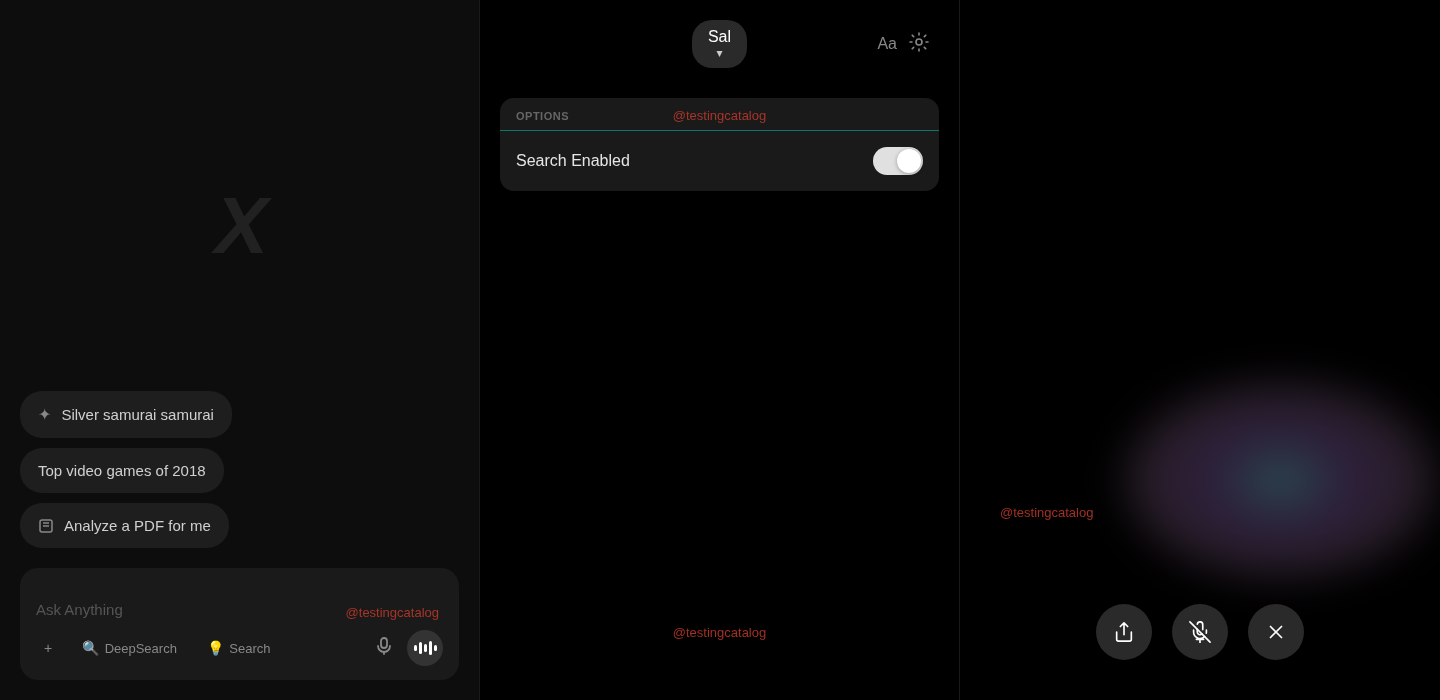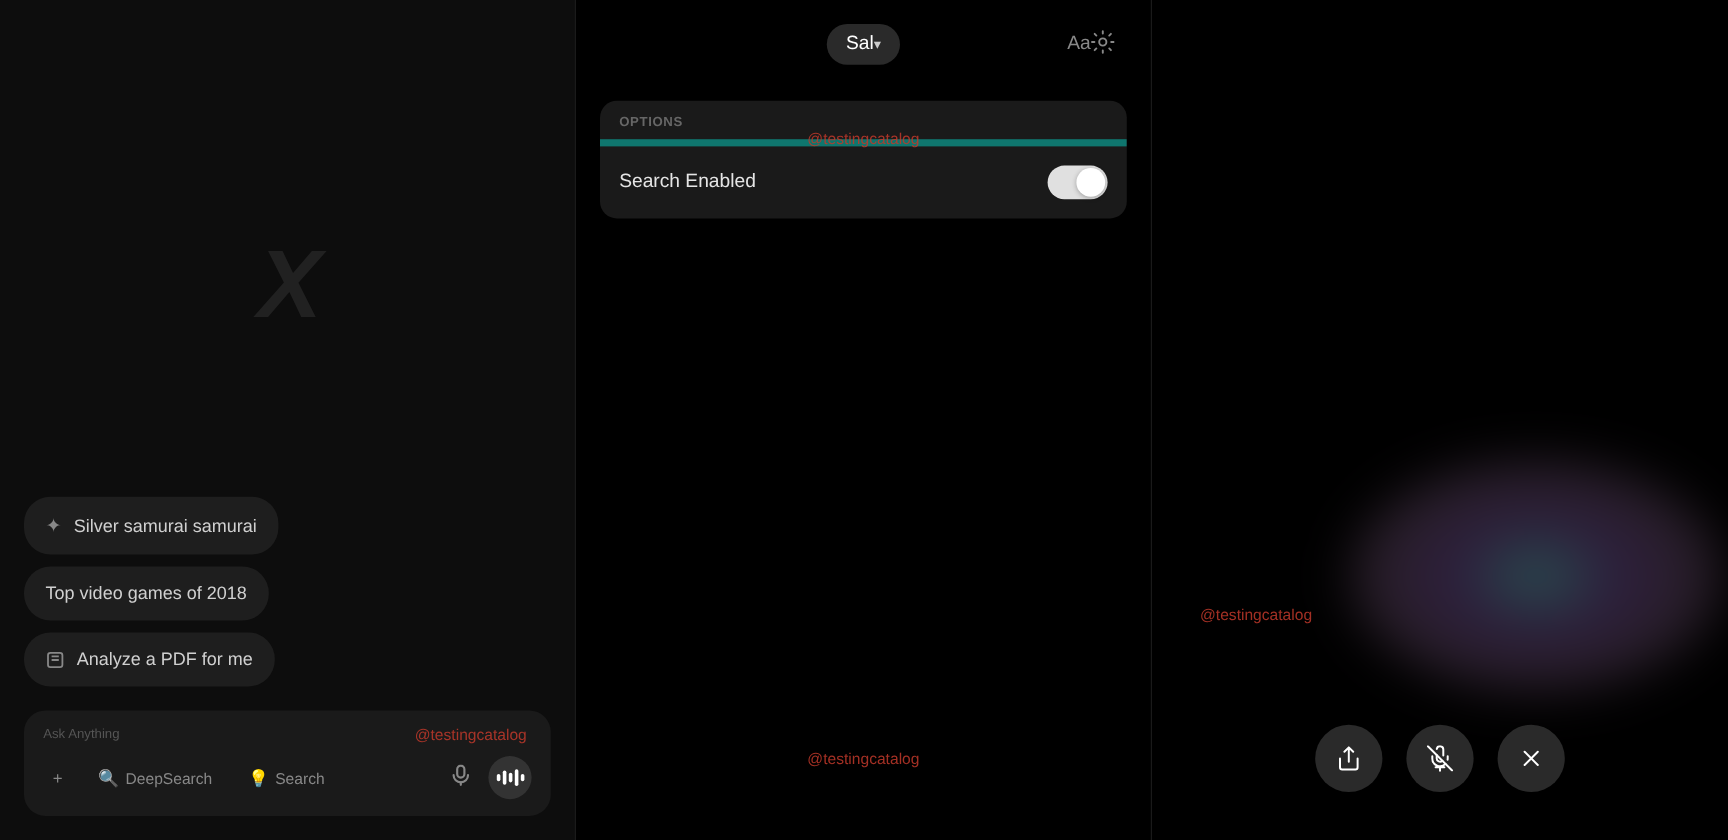--- a/index.html
+++ b/index.html
@@ -75,22 +75,23 @@
 
     .input-bar {
       background: #1a1a1a;
       border-radius: 18px;
       padding: 14px 16px;
       margin: 0 20px 20px 20px;
     }
 
     .input-placeholder {
       color: #555;
-      font-size: 11px;
+      font-size: 15px;
       margin-bottom: 12px;
+      margin-top: 19px;
     }
 
     .input-actions {
       display: flex;
       align-items: center;
       gap: 14px;
     }
 
     .action-btn {
       display: flex;
@@ -173,39 +174,40 @@
 
     .user-selector {
       background: #2a2a2a;
       border-radius: 20px;
       padding: 8px 16px;
       display: flex;
       align-items: center;
       gap: 0;
       cursor: pointer;
       border: none;
+      flex-direction: column;
     }
 
     .user-selector-label {
       color: #fff;
       font-size: 16px;
       font-weight: 500;
     }
 
     .chevron-down {
       color: #ccc;
       font-size: 12px;
     }
 
     .header-right {
       position: absolute;
       right: 30px;
       display: flex;
       align-items: center;
-      gap: 0;
+      gap: 12px;
     }
 
     .font-btn {
       color: #888;
       font-size: 16px;
       background: none;
       border: none;
       cursor: pointer;
     }
 
@@ -224,21 +226,21 @@
       overflow: hidden;
     }
 
     .options-label {
       padding: 12px 16px 8px 16px;
       font-size: 11px;
       font-weight: 600;
       color: #666;
       letter-spacing: 0.5px;
       text-transform: uppercase;
-      border-bottom: 6px solid #0f766e;
+      border-bottom: 1px solid #0f766e;
     }
 
     .watermark-center {
       position: absolute;
       top: 108px;
       left: 50%;
       transform: translateX(-50%);
       color: #c0392b;
       font-size: 13px;
       font-weight: 500;

